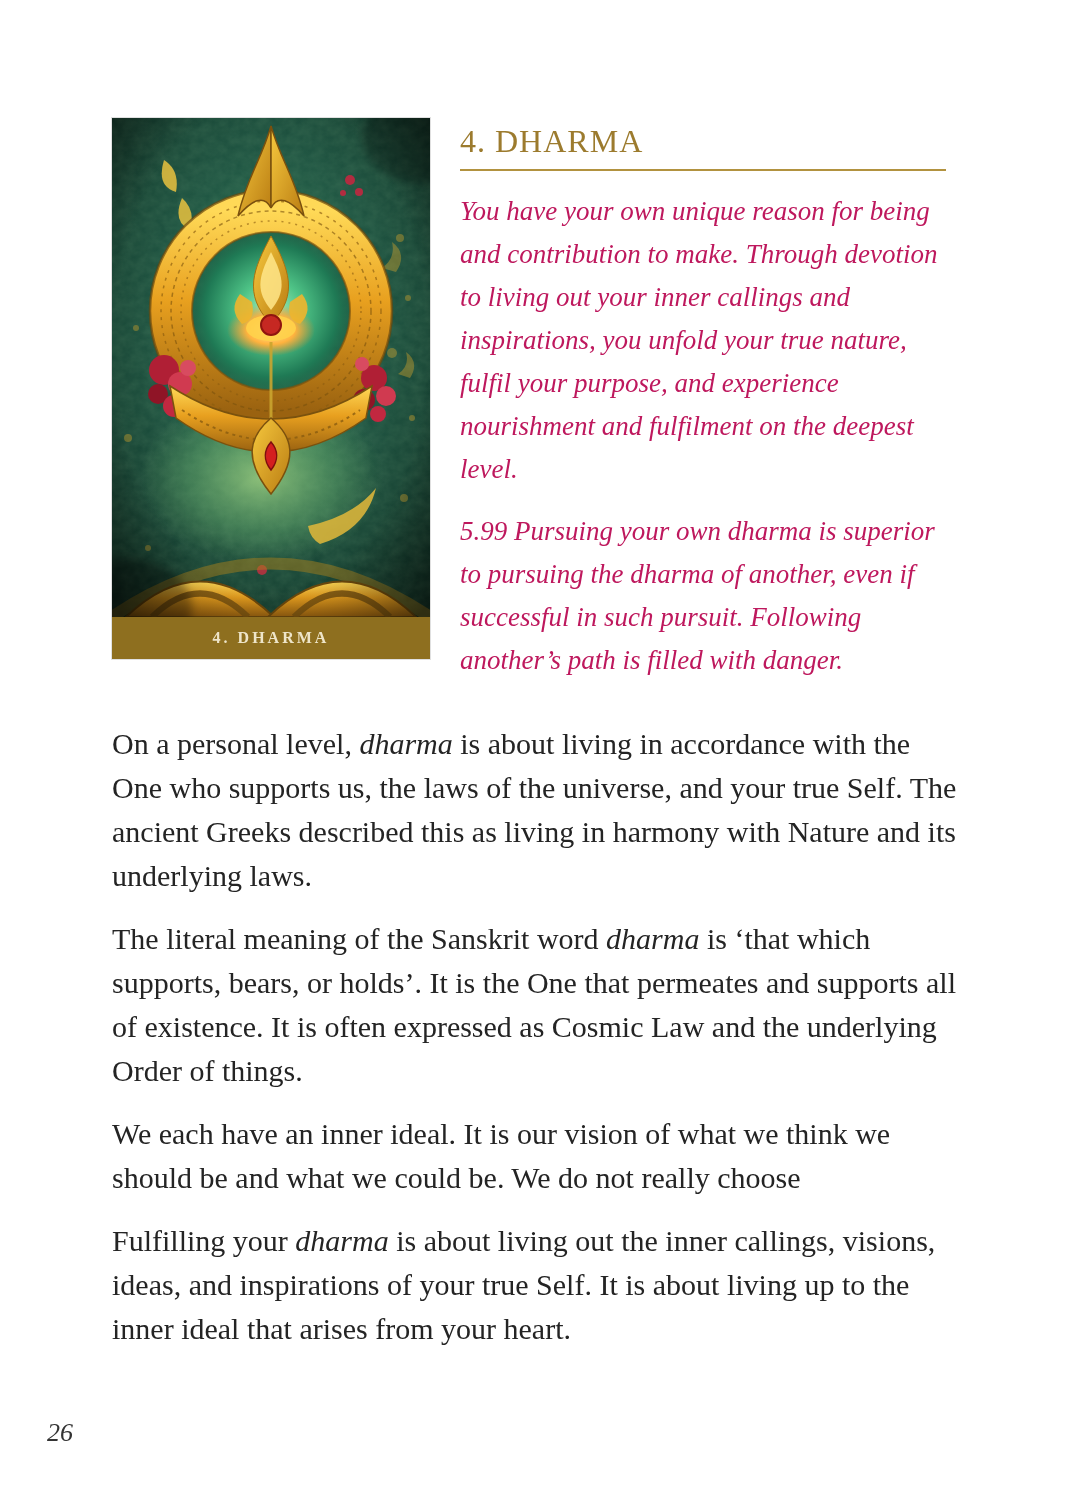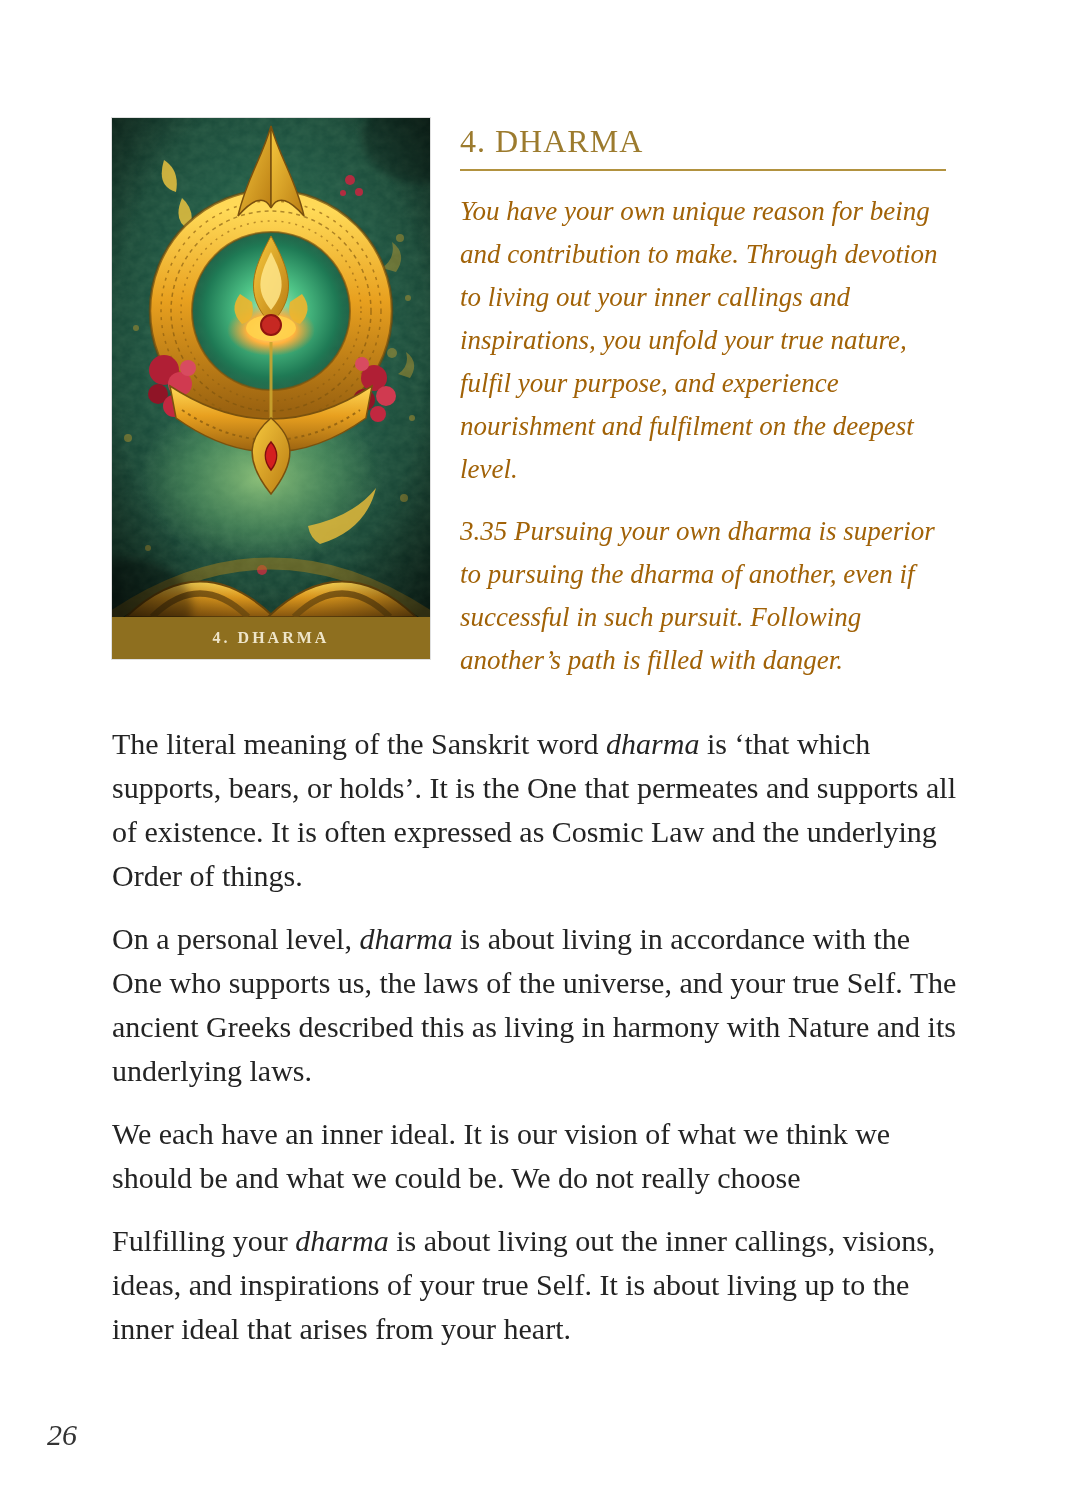--- a/index.html
+++ b/index.html
@@ -35,31 +35,31 @@
     font-size:16px;font-weight:bold;letter-spacing:3px;
   }
   .column{width:486px;padding-top:4px;}
   .heading{
     font-size:32px;font-weight:normal;line-height:38px;
     letter-spacing:1px;color:var(--accent-gold);
   }
   .rule{border-bottom:2px solid var(--rule-gold);margin-top:9px;}
   .quote{
     font-style:italic;font-size:27px;line-height:43px;
-    color:#a16207;margin-top:19px;
+    color:#be185d;margin-top:19px;
   }
   .body-text{margin-top:40px;width:848px;}
   .bpara{
     font-size:30px;line-height:44px;margin-bottom:19px;
     color:var(--text-color);
   }
   .bpara em{font-style:italic;}
   .page-number{
     position:absolute;left:47px;top:1418px;
-    font-style:italic;font-size:30px;color:#333;
+    font-style:italic;font-size:26px;color:#333;
   }
 </style>
 </head>
 <body>
 
 <div class="page">
   <div class="content">
 
     <div class="top-row">
 
@@ -205,28 +205,28 @@
         </div>
         <figcaption class="card-caption">
           <span>4. DHARMA</span>
         </figcaption>
       </figure>
 
       <div class="column">
         <h1 class="heading">4. DHARMA</h1>
         <div class="rule"></div>
         <p class="quote">You have your own unique reason for being and contribution to make. Through devotion to living out your inner callings and inspirations, you unfold your true nature, fulfil your purpose, and experience nourishment and fulfilment on the deepest level.</p>
-        <p class="quote">3.35 Pursuing your own dharma is superior to pursuing the dharma of another, even if successful in such pursuit. Following another’s path is filled with danger.</p>
+        <p class="quote">5.99 Pursuing your own dharma is superior to pursuing the dharma of another, even if successful in such pursuit. Following another’s path is filled with danger.</p>
       </div>
 
     </div>
 
     <div class="body-text" id="body-text">
+        <p class="bpara"><span>On a personal level, </span><em>dharma</em><span> is about living in accordance with the One who supports us, the laws of the universe, and your true Self. The ancient Greeks described this as living in harmony with Nature and its underlying laws.</span></p>
         <p class="bpara"><span>The literal meaning of the Sanskrit word </span><em>dharma</em><span> is ‘that which supports, bears, or holds’. It is the One that permeates and supports all of existence. It is often expressed as Cosmic Law and the underlying Order of things.</span></p>
-        <p class="bpara"><span>On a personal level, </span><em>dharma</em><span> is about living in accordance with the One who supports us, the laws of the universe, and your true Self. The ancient Greeks described this as living in harmony with Nature and its underlying laws.</span></p>
         <p class="bpara"><span>We each have an inner ideal. It is our vision of what we think we should be and what we could be. We do not really choose</span></p>
         <p class="bpara"><span>Fulfilling your </span><em>dharma</em><span> is about living out the inner callings, visions, ideas, and inspirations of your true Self. It is about living up to the inner ideal that arises from your heart.</span></p>
       </div>
 
   </div>
 
   <div class="page-number">26</div>
 </div>
 
 </body></html>

